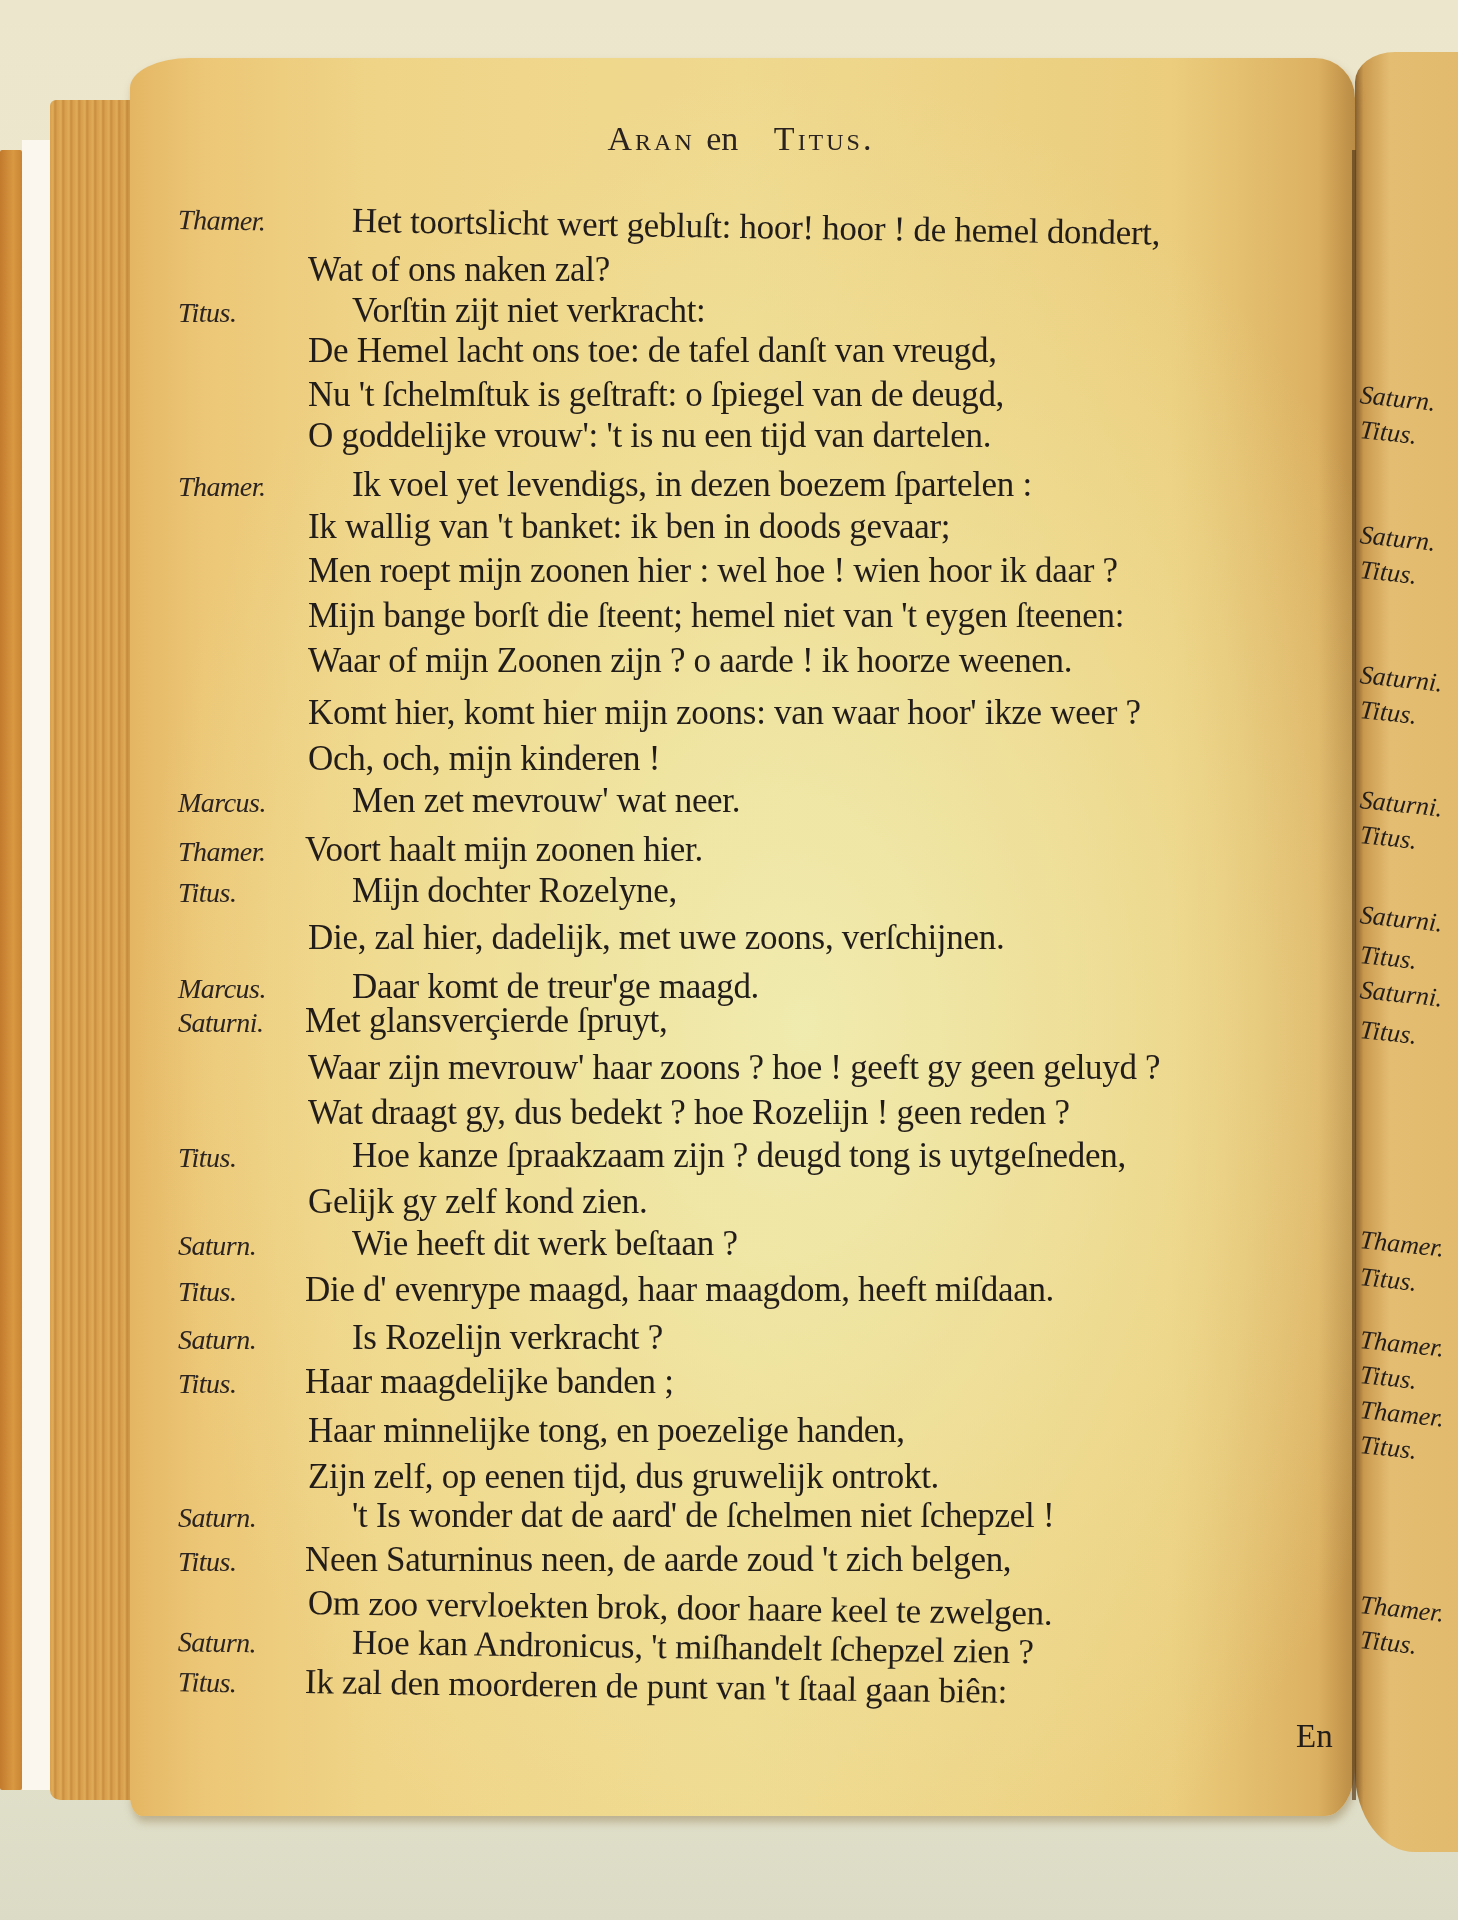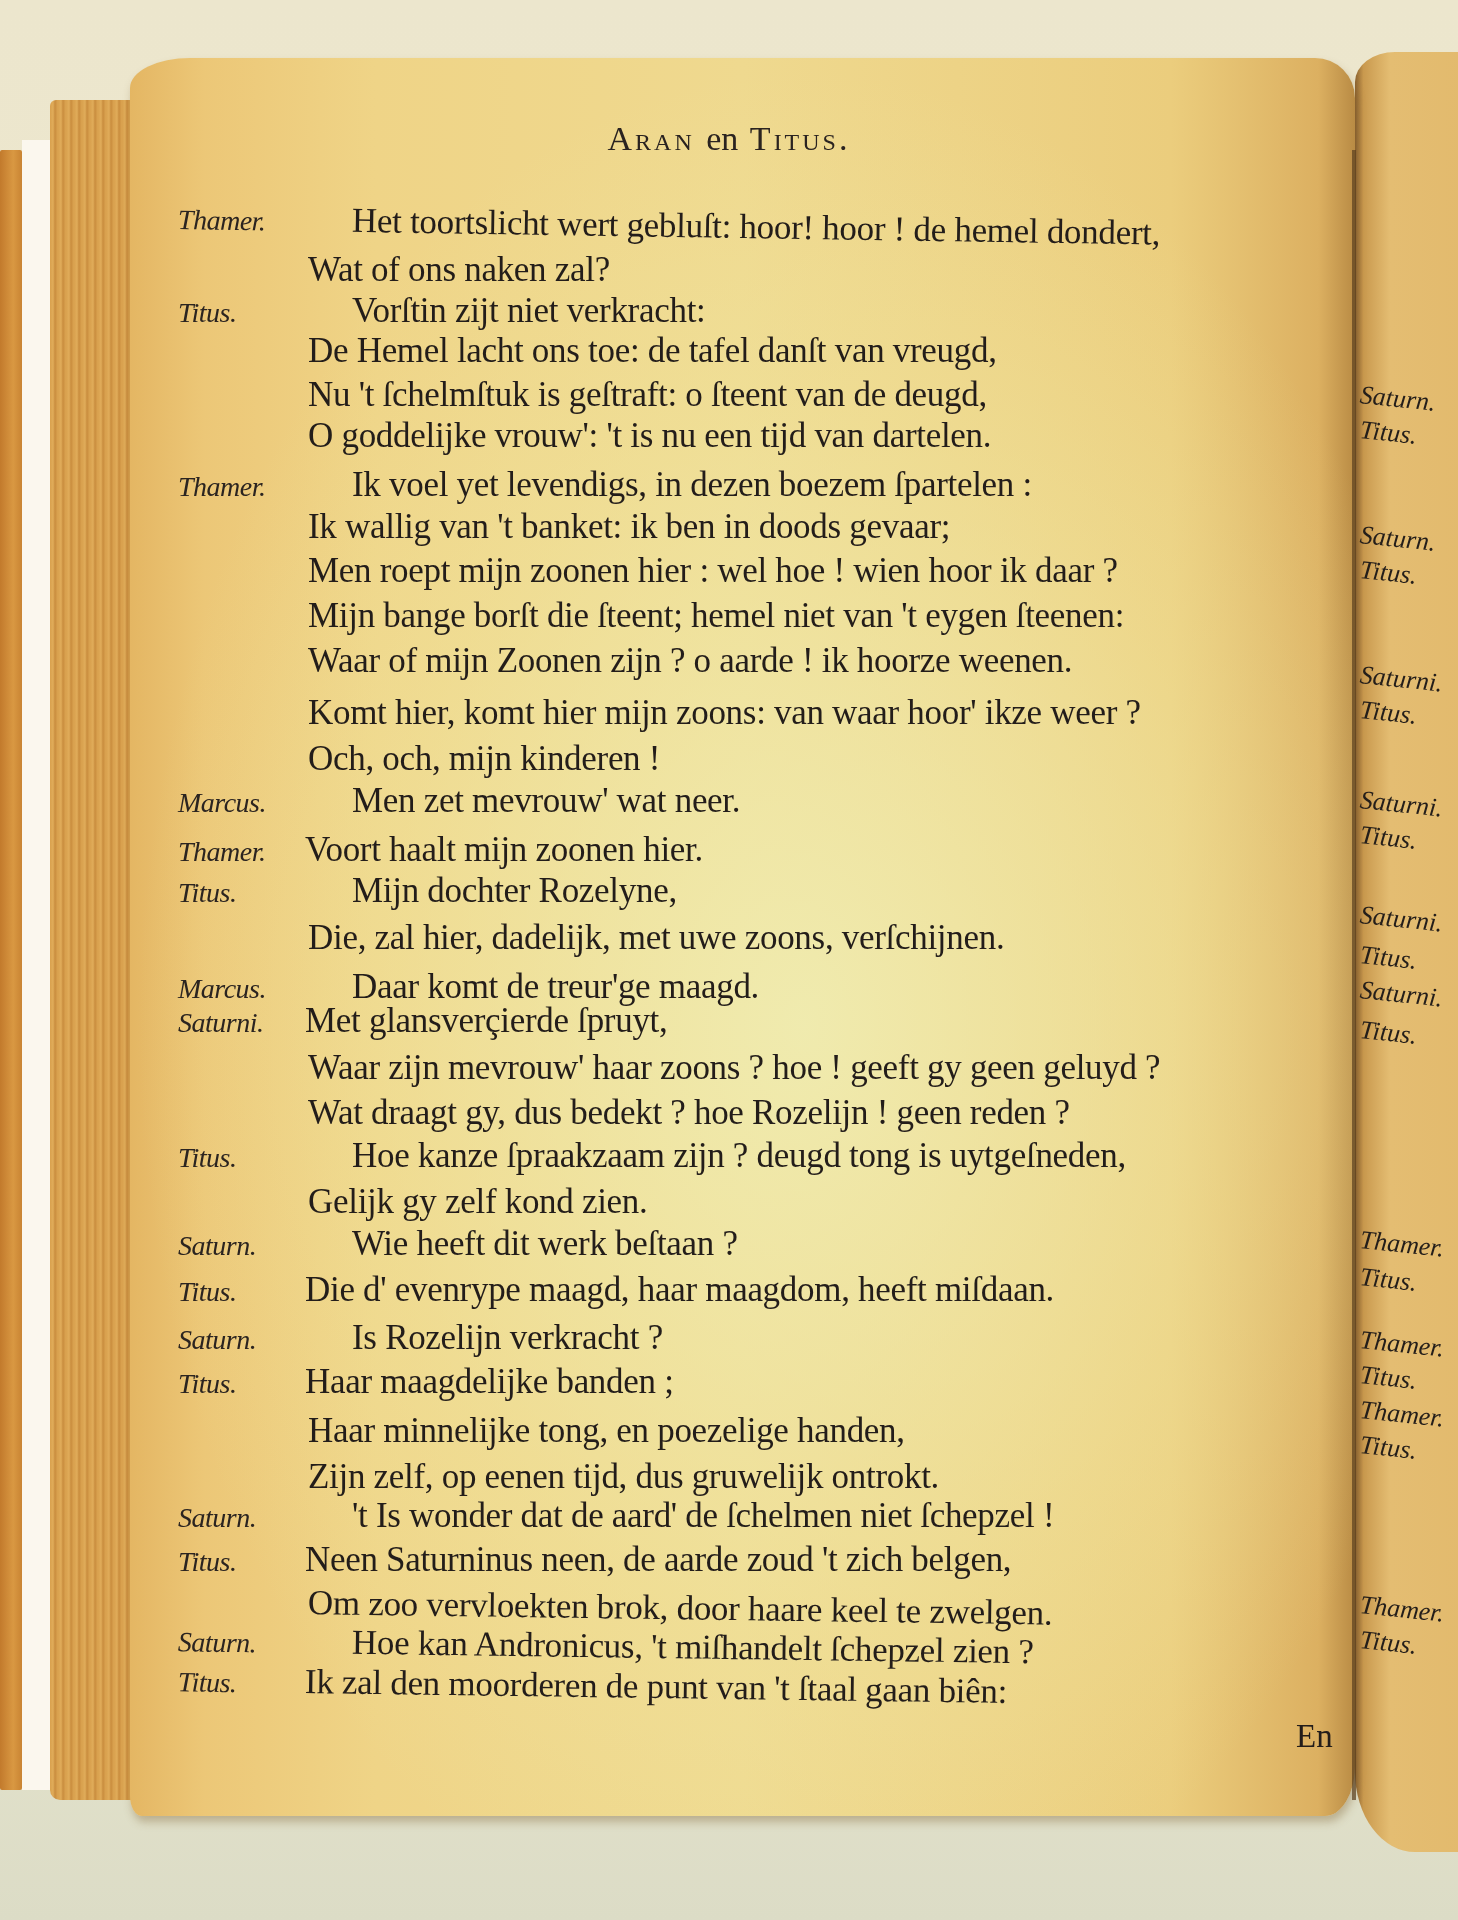--- a/index.html
+++ b/index.html
@@ -17,21 +17,21 @@
       radial-gradient(ellipse at 55% 55%,rgba(240,238,180,0.85) 0%,rgba(240,230,160,0.4) 45%,rgba(0,0,0,0) 70%),
       linear-gradient(90deg,#e4b663 0%,#ecc777 6%,#efd487 20%,#efd98f 50%,#ebcd7d 85%,#dcb061 97%,#b98b44 100%);
     border-radius:60px 40px 30px 12px / 30px 40px 50px 20px;
     box-shadow:2px 6px 8px rgba(120,90,40,0.35);}
   .facing{position:absolute;left:1355px;top:52px;width:140px;height:1800px;
     background:linear-gradient(90deg,#8b6230 0%,#c9994e 6%,#e4bd72 25%,#e2b96b 100%);
     border-radius:40px 0 0 60px / 30px 0 0 80px;}
   .gutter{position:absolute;left:1352px;top:150px;width:4px;height:1650px;background:#5a3f1e;opacity:.7;}
   .header{position:absolute;top:120px;left:0;width:1458px;text-align:center;
     font-size:34px;letter-spacing:3px;color:#2a2320;}
-  .header .sc{font-variant:small-caps;}
+  .header .sc{font-variant:small-caps;margin-left:24px;}
   .line{position:absolute;left:0;height:44px;white-space:nowrap;color:#231d1a;}
   .spk{position:absolute;left:178px;font-style:italic;font-size:28px;top:6px;color:#2b2420;letter-spacing:-0.5px;}
   .txt{position:absolute;font-size:35px;letter-spacing:-0.3px;}
   .ind{left:352px;}
   .cont{left:308px;}
   .bare{left:305px;}
   .catch{position:absolute;left:1296px;top:1718px;font-size:33px;color:#231d1a;}
   .right-spk{position:absolute;left:1360px;font-style:italic;font-size:26px;color:#241e1a;transform:rotate(6deg);transform-origin:left center;}
 </style>
 </head>
@@ -59,21 +59,21 @@
       <span class="txt cont">Wat of ons naken zal?</span>
     </div>
     <div class="line" style="top: 291px;">
       <span class="spk">Titus.</span>
       <span class="txt ind">Vorſtin zijt niet verkracht:</span>
     </div>
     <div class="line" style="top: 331px;">
       <span class="txt cont">De Hemel lacht ons toe: de tafel danſt van vreugd,</span>
     </div>
     <div class="line" style="top: 375px;">
-      <span class="txt cont">Nu 't ſchelmſtuk is geſtraft: o ſteent van de deugd,</span>
+      <span class="txt cont">Nu 't ſchelmſtuk is geſtraft: o ſpiegel van de deugd,</span>
     </div>
     <div class="line" style="top: 416px;">
       <span class="txt cont">O goddelijke vrouw': 't is nu een tijd van dartelen.</span>
     </div>
     <div class="line" style="top: 465px;">
       <span class="spk">Thamer.</span>
       <span class="txt ind">Ik voel yet levendigs, in dezen boezem ſpartelen :</span>
     </div>
     <div class="line" style="top: 507px;">
       <span class="txt cont">Ik wallig van 't banket: ik ben in doods gevaar;</span>

